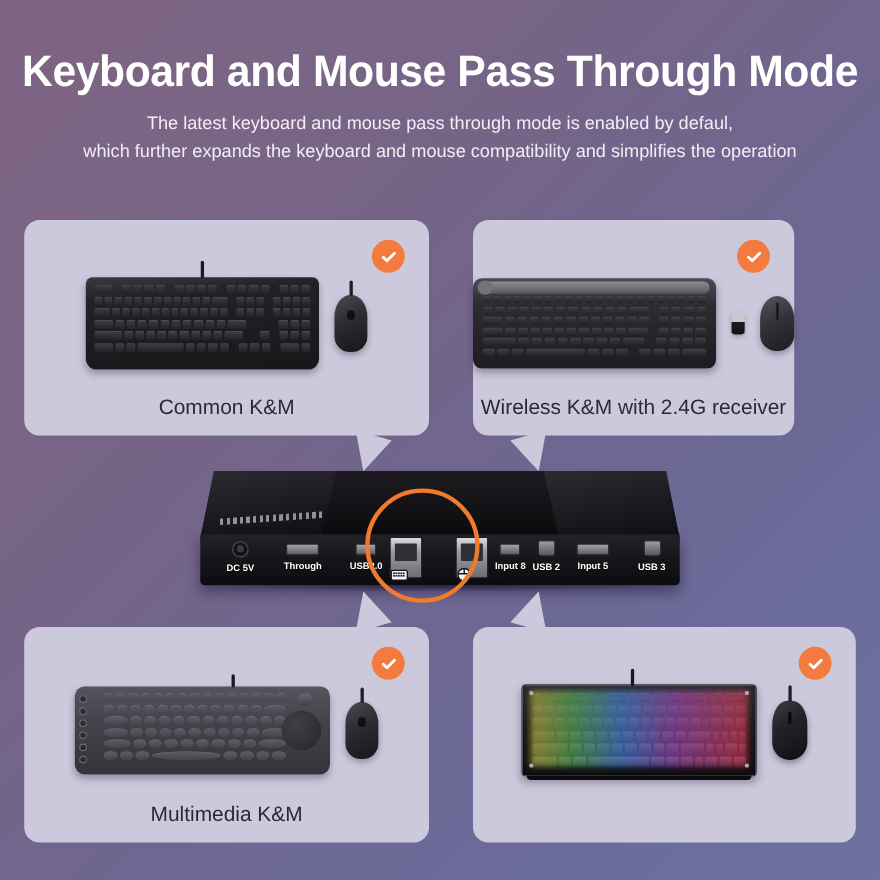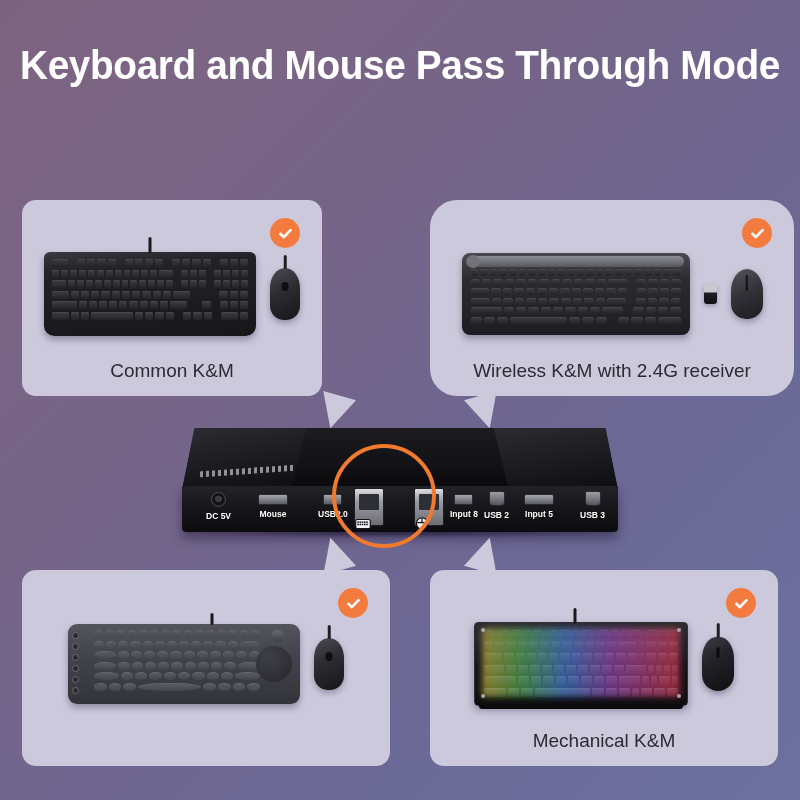--- a/index.html
+++ b/index.html
@@ -46,22 +46,22 @@
     line-height: 1.55;
   }
   .subtitle .line { display: block; white-space: nowrap; }
 
   
   .card {
     position: absolute;
     background: #cdc9dc;
     border-radius: 14px;
   }
-  .card.tl { left: 22px;  top: 200px; width: 300px; height: 196px; }
-  .card.tr { left: 430px; top: 200px; width: 364px; height: 196px; border-radius: 27px; }
+  .card.tl { left: 22px;  top: 200px; width: 368px; height: 196px; }
+  .card.tr { left: 430px; top: 200px; width: 292px; height: 196px; }
   .card.bl { left: 22px;  top: 570px; width: 368px; height: 196px; }
   .card.br { left: 430px; top: 570px; width: 348px; height: 196px; }
 
   
   .tail {
     position: absolute;
     width: 0; height: 0;
   }
   .card.tl .tail {
     left: 296px; top: 195px;
@@ -391,20 +391,24 @@
     pointer-events: none;
   }
 </style>
 </head>
 <body>
 
 <div id="poster">
 
   <div class="header">
     <div class="title">Keyboard and Mouse Pass Through Mode</div>
+    <div class="subtitle">
+      <span class="line">The latest keyboard and mouse pass through mode is enabled by defaul,</span>
+      <span class="line">which further expands the keyboard and mouse compatibility and simplifies the operation</span>
+    </div>
   </div>
 
   <div class="card tl">
     <div class="tail"></div>
     <div class="check-badge">
       <svg width="17" height="17" viewBox="0 0 17 17" aria-hidden="true">
         <path d="M3.4 8.8 L6.8 12.1 L13.6 5.2" fill="none" stroke="#ffffff" stroke-width="2.6" stroke-linecap="round" stroke-linejoin="round"></path>
       </svg>
     </div>
     <div class="card-art">
@@ -686,21 +690,21 @@
 
     <div class="ports">
 
       <div class="port" style="left:24px;">
         <div class="jack dc"></div>
         <div class="lbl">DC 5V</div>
       </div>
 
       <div class="port" style="left:76px;top:8px;">
         <div class="jack hdmi"></div>
-        <div class="lbl">Mouse</div>
+        <div class="lbl">Through</div>
       </div>
 
       <div class="port" style="left:136px;top:8px;">
         <div class="jack usba"></div>
         <div class="lbl">USB2.0</div>
       </div>
 
       <div class="bigusb" style="left:172px;">
         <div class="icon-under">
           <svg width="16" height="12" viewBox="0 0 16 12" aria-hidden="true">
@@ -854,20 +858,21 @@
             <div class="key"></div>
             <div class="key"></div>
             <div class="key"></div>
             <div class="key"></div>
           </div>
       </div>
       <div class="mouse mouse-common">
         <div class="cord"></div>
       </div>
     </div>
+    <div class="card-caption">Multimedia K&amp;M</div>
   </div>
 
   <div class="card br">
     <div class="tail"></div>
     <div class="check-badge">
       <svg width="17" height="17" viewBox="0 0 17 17" aria-hidden="true">
         <path d="M3.4 8.8 L6.8 12.1 L13.6 5.2" fill="none" stroke="#ffffff" stroke-width="2.6" stroke-linecap="round" stroke-linejoin="round"></path>
       </svg>
     </div>
     <div class="card-art">
@@ -984,16 +989,15 @@
             <div class="key"></div>
             <div class="key"></div>
           </div>
         <div class="rgb"></div>
         <div class="mech-foot"></div>
       </div>
       <div class="mouse mouse-gaming">
         <div class="cord"></div>
       </div>
     </div>
-    <div class="card-caption">Mechanical K&amp;M</div>
   </div>
 
 </div>
 
 </body></html>

